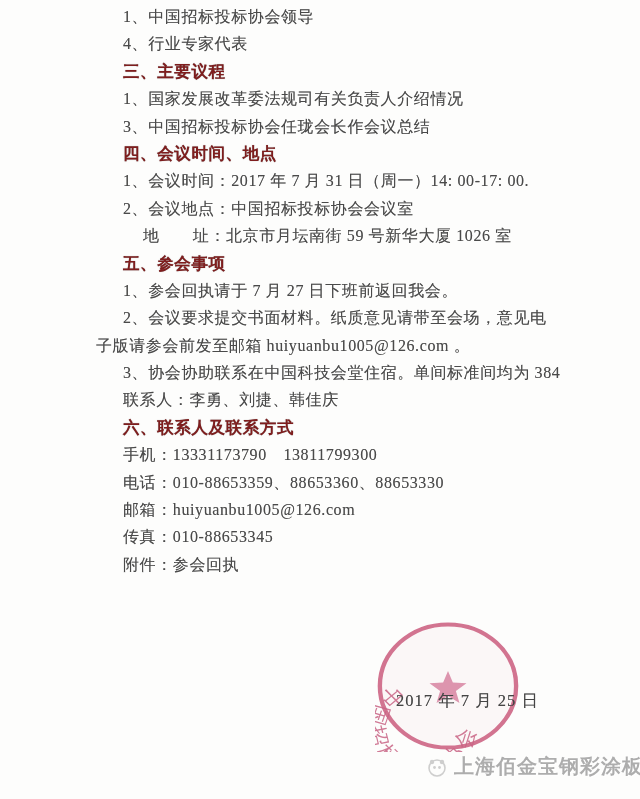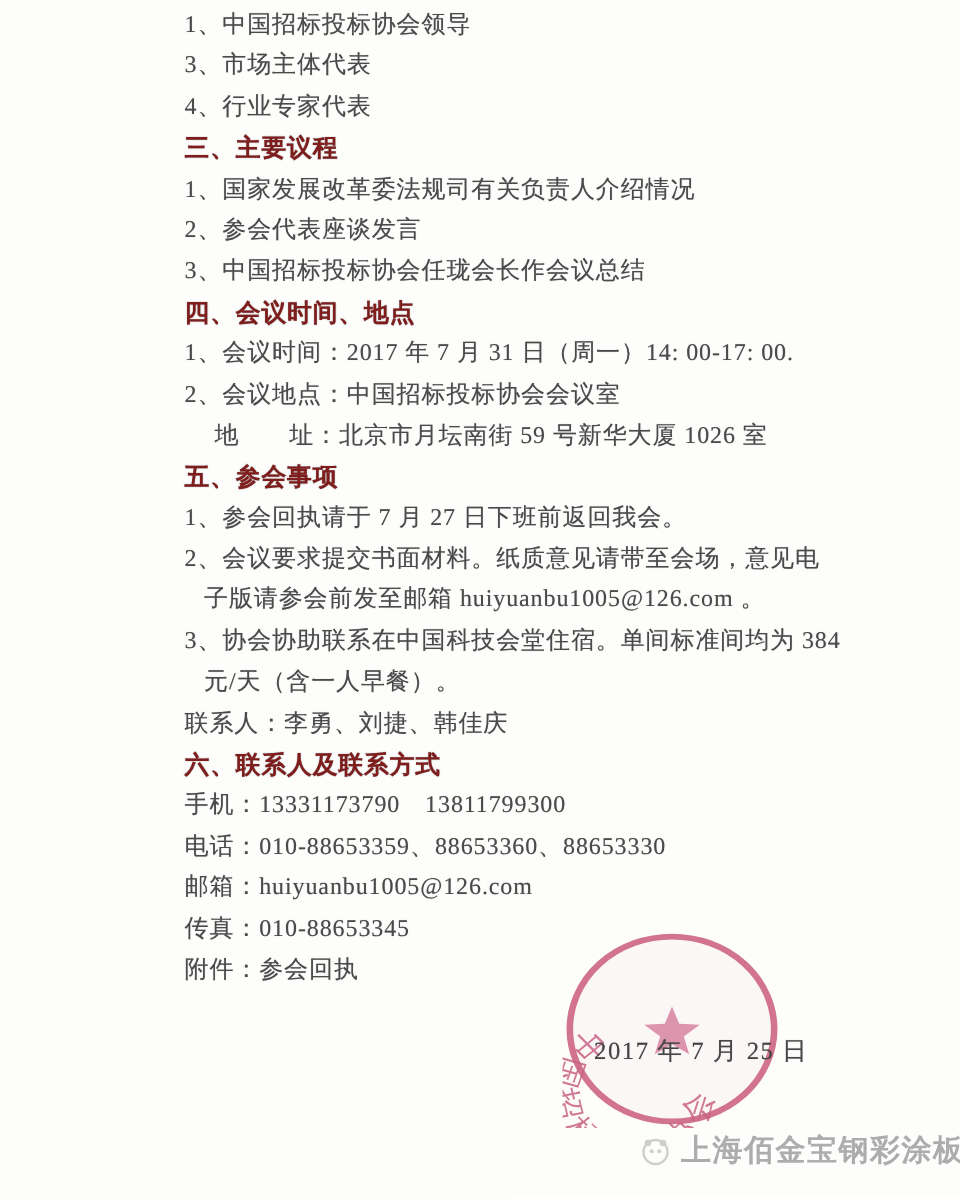--- a/index.html
+++ b/index.html
@@ -10,21 +10,21 @@
   }
   .doc{
     position:absolute;left:96px;top:3px;width:540px;
     color:#4a4a4a;font-size:16px;letter-spacing:0.6px;
     text-shadow:0 0 0.6px rgba(70,70,70,0.45);
   }
   .line{
     height:27.4px;line-height:27.4px;white-space:nowrap;
     padding-left:27px;
   }
-  .line.cont{padding-left:0;margin-left:40px;}
+  .line.cont{padding-left:0;}
   .line.addr{padding-left:47px;}
   .line.heading{
     font-weight:700;color:#7f1d1d;font-size:16.5px;
     text-shadow:0 0 0.8px rgba(40,40,40,0.55);
   }
   
   .seal{
     position:absolute;left:375px;top:620px;width:146px;height:132px;
     opacity:0.92;pointer-events:none;
   }
@@ -46,39 +46,36 @@
   }
   .wm-icon{opacity:0.55;}
 </style>
 </head>
 <body>
 
 <div class="page">
 
   <div class="doc">
     <div class="line">1、中国招标投标协会领导</div>
-    <div class="line">3、市场主体代表</div>
     <div class="line">4、行业专家代表</div>
 
     <div class="line heading">三、主要议程</div>
     <div class="line">1、国家发展改革委法规司有关负责人介绍情况</div>
-    <div class="line">2、参会代表座谈发言</div>
     <div class="line">3、中国招标投标协会任珑会长作会议总结</div>
 
     <div class="line heading">四、会议时间、地点</div>
     <div class="line">1、会议时间：2017 年 7 月 31 日（周一）14: 00-17: 00.</div>
     <div class="line">2、会议地点：中国招标投标协会会议室</div>
     <div class="line addr">地　　址：北京市月坛南街 59 号新华大厦 1026 室</div>
 
     <div class="line heading">五、参会事项</div>
     <div class="line">1、参会回执请于 7 月 27 日下班前返回我会。</div>
     <div class="line">2、会议要求提交书面材料。纸质意见请带至会场，意见电</div>
     <div class="line cont">子版请参会前发至邮箱 huiyuanbu1005@126.com 。</div>
     <div class="line">3、协会协助联系在中国科技会堂住宿。单间标准间均为 384</div>
-    <div class="line cont">元/天（含一人早餐）。</div>
 
     <div class="line">联系人：李勇、刘捷、韩佳庆</div>
     <div class="line heading">六、联系人及联系方式</div>
     <div class="line">手机：13331173790　13811799300</div>
     <div class="line">电话：010-88653359、88653360、88653330</div>
     <div class="line">邮箱：huiyuanbu1005@126.com</div>
     <div class="line">传真：010-88653345</div>
     <div class="line">附件：参会回执</div>
   </div>
 

